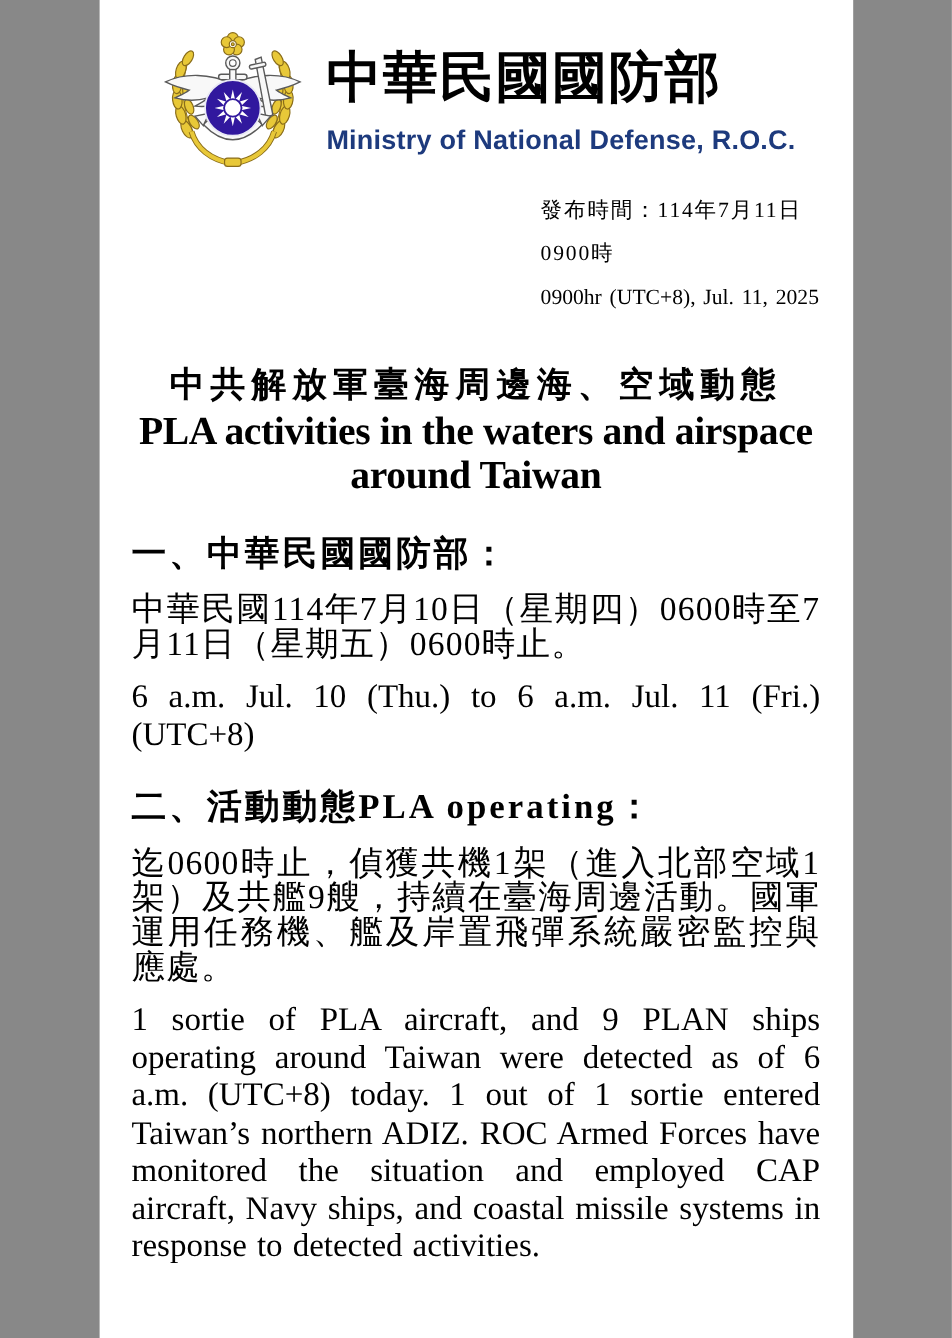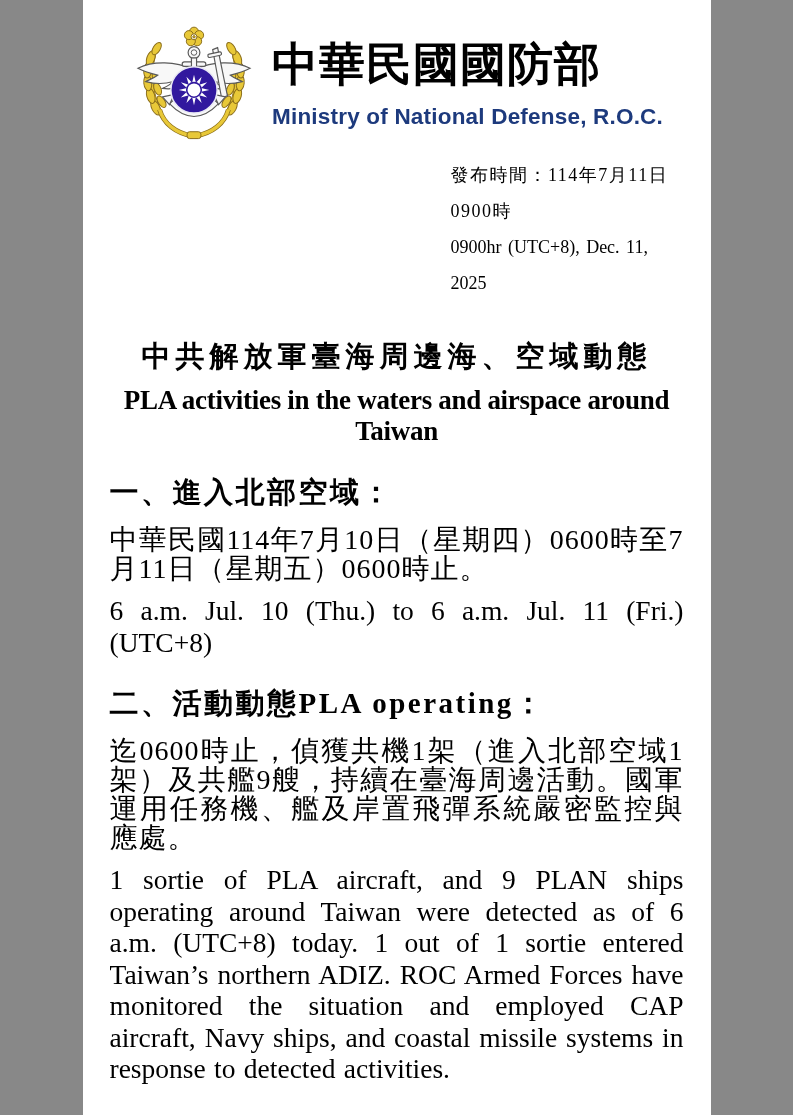--- a/index.html
+++ b/index.html
@@ -48,21 +48,21 @@
     margin-top: 14px;
     letter-spacing: 0.2px;
   }
   
   .release { margin: 12px 0 0 341px; font-size: 18px; line-height: 36px; }
   .release-zh { letter-spacing: 1.5px; }
   .release-en { word-spacing: 2px; }
   
   .doc-title { margin-top: 36px; text-align: center; font-weight: 700; }
   .doc-title-zh { font-size: 29px; letter-spacing: 5px; }
-  .doc-title-en { font-size: 27px; margin-top: 8px; letter-spacing: -0.3px; }
+  .doc-title-en { font-size: 33px; margin-top: 1px; letter-spacing: -0.3px; }
   
   .section-heading {
     margin-top: 26px;
     font-size: 29px;
     font-weight: 700;
     letter-spacing: 2.5px;
   }
   .para { text-align: justify; }
   .para-zh { margin-top: 12px; font-size: 28px; line-height: 29px; letter-spacing: 1px; }
   .para-en { margin-top: 12px; font-size: 27.5px; line-height: 31.5px; word-spacing: 1.5px; }
@@ -147,30 +147,30 @@
       </svg>
     </div>
     <div class="org-names">
       <div class="org-zh">中華民國國防部</div>
       <div class="org-en">Ministry of National Defense, R.O.C.</div>
     </div>
   </div>
 
   <div class="release">
     <div class="release-zh">發布時間：114年7月11日0900時</div>
-    <div class="release-en">0900hr (UTC+8), Dec. 11, 2025</div>
+    <div class="release-en">0900hr (UTC+8), Jul. 11, 2025</div>
   </div>
 
   <div class="doc-title">
     <div class="doc-title-zh">中共解放軍臺海周邊海、空域動態</div>
     <div class="doc-title-en">PLA activities in the waters and airspace around Taiwan</div>
   </div>
 
   <div>
-    <div class="section-heading">一、進入北部空域：</div>
+    <div class="section-heading">一、中華民國國防部：</div>
     <p class="para para-zh">中華民國114年7月10日（星期四）0600時至7月11日（星期五）0600時止。</p>
     <p class="para para-en">6 a.m. Jul. 10 (Thu.) to 6 a.m. Jul. 11 (Fri.) (UTC+8)</p>
   </div>
 
   <div>
     <div class="section-heading">二、活動動態PLA operating：</div>
     <p class="para para-zh">迄0600時止，偵獲共機1架（進入北部空域1架）及共艦9艘，持續在臺海周邊活動。國軍運用任務機、艦及岸置飛彈系統嚴密監控與應處。</p>
     <p class="para para-en">1 sortie of PLA aircraft, and 9 PLAN ships operating around Taiwan were detected as of 6 a.m. (UTC+8) today. 1 out of 1 sortie entered Taiwan’s northern ADIZ. ROC Armed Forces have monitored the situation and employed CAP aircraft, Navy ships, and coastal missile systems in response to detected activities.</p>
   </div>
 

